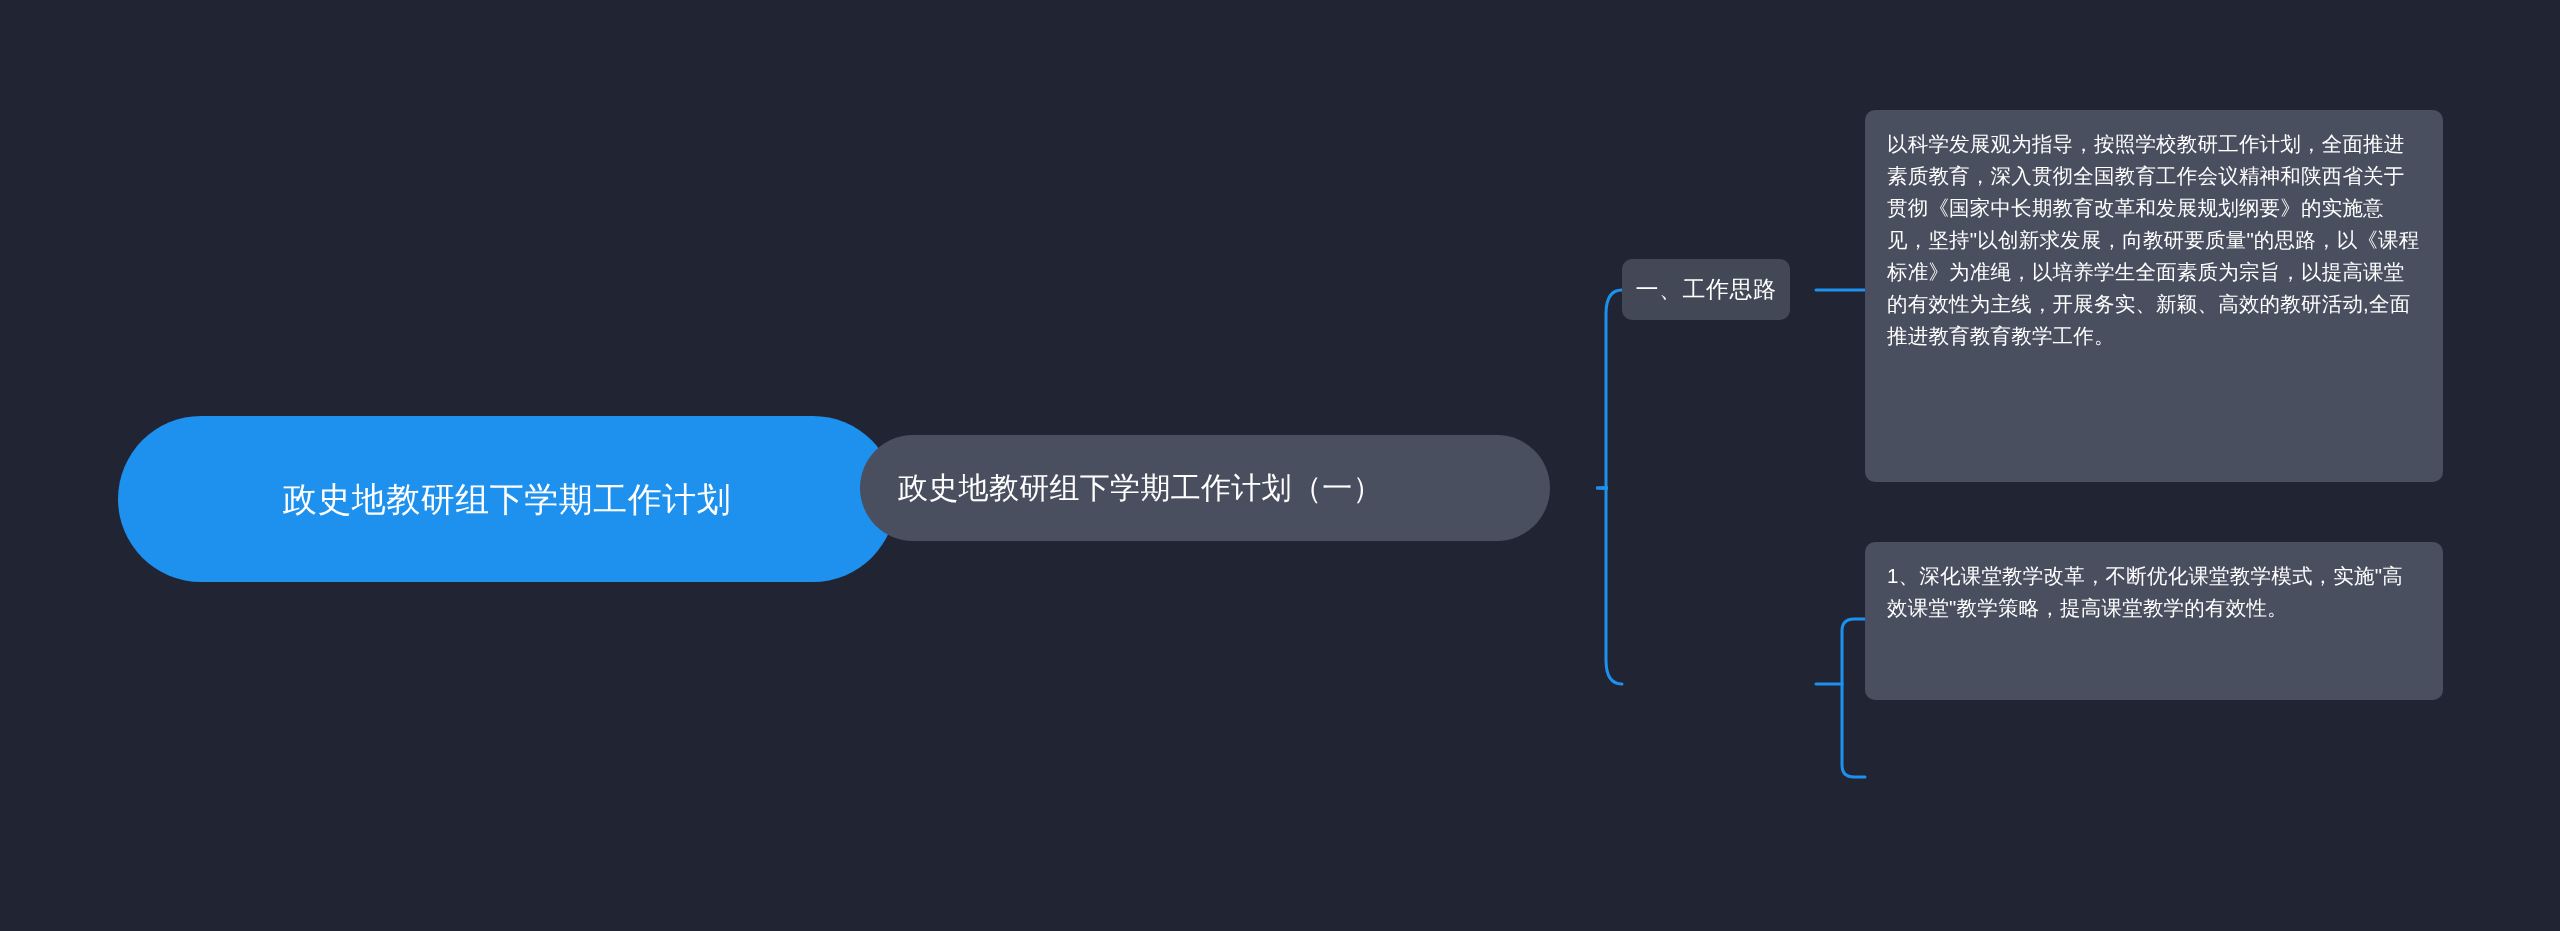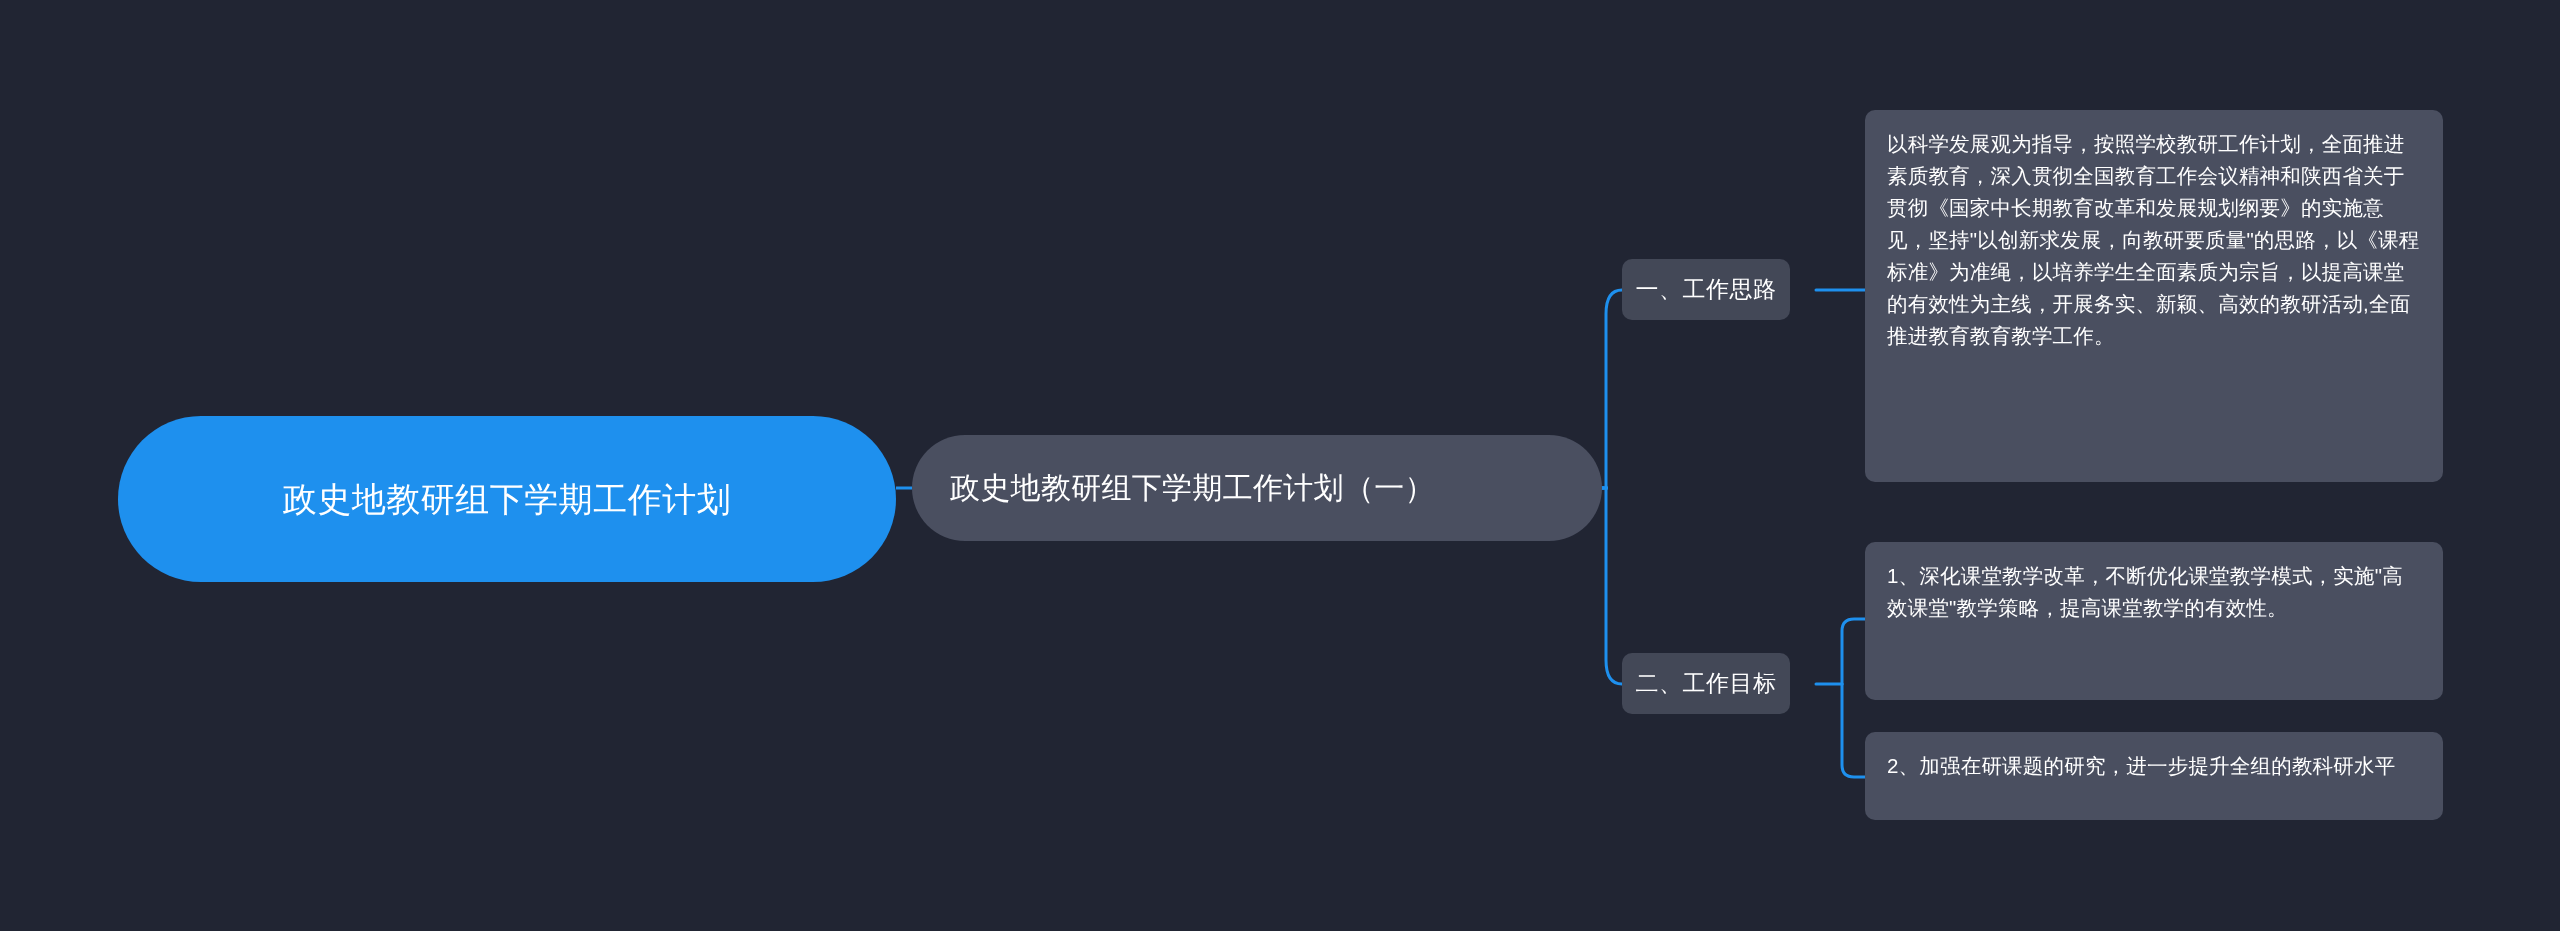--- a/index.html
+++ b/index.html
@@ -46,21 +46,21 @@
     text-align: center;
     padding: 0 46px;
     font-size: 34px;
     line-height: 50px;
     letter-spacing: 0.5px;
     margin-top: 16px;
   }
 
   
   #topic-node {
-    left: 912px;
+    left: 860px;
     top: 435px;
     width: 690px;
     height: 106px;
     background: #4A4F60;
     border-radius: 53px;
     padding: 16px 38px;
     font-size: 30px;
     line-height: 44px;
     letter-spacing: 0.3px;
   }
@@ -119,21 +119,19 @@
     <path d="M 1842 684 V 631 Q 1842 619 1854 619 H 1865" stroke="#1E90EE" stroke-width="3" fill="none" stroke-linecap="round"></path>
     <path d="M 1842 684 V 765 Q 1842 777 1854 777 H 1865" stroke="#1E90EE" stroke-width="3" fill="none" stroke-linecap="round"></path>
   </svg>
 
   <div class="node" id="root-node">政史地教研组下学期工作计划</div>
 
   <div class="node" id="topic-node">政史地教研组下学期工作计划（一）</div>
 
   <div class="node branch-chip" id="branch-1">一、工作思路</div>
 
-  <div class="node branch-chip" id="branch-2">二、工作目标</div>
 
   <div class="node detail-box" id="detail-1">以科学发展观为指导，按照学校教研工作计划，全面推进素质教育，深入贯彻全国教育工作会议精神和陕西省关于贯彻《国家中长期教育改革和发展规划纲要》的实施意见，坚持"以创新求发展，向教研要质量"的思路，以《课程标准》为准绳，以培养学生全面素质为宗旨，以提高课堂的有效性为主线，开展务实、新颖、高效的教研活动,全面推进教育教育教学工作。</div>
 
   <div class="node detail-box" id="detail-2">1、深化课堂教学改革，不断优化课堂教学模式，实施"高效课堂"教学策略，提高课堂教学的有效性。</div>
 
-  <div class="node detail-box" id="detail-3">2、加强在研课题的研究，进一步提升全组的教科研水平</div>
 
 </div>
 
 </body></html>

